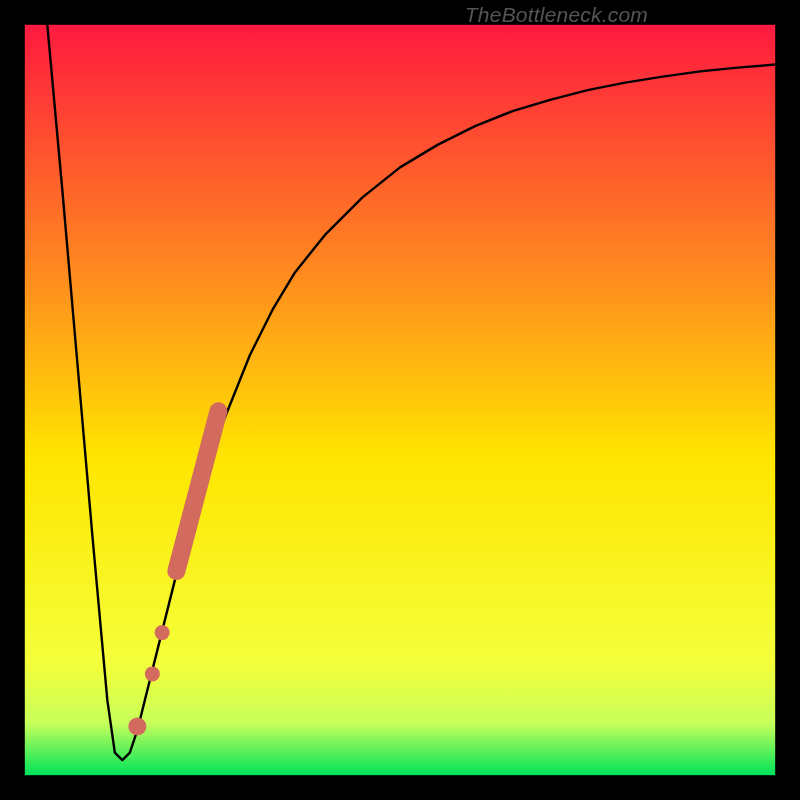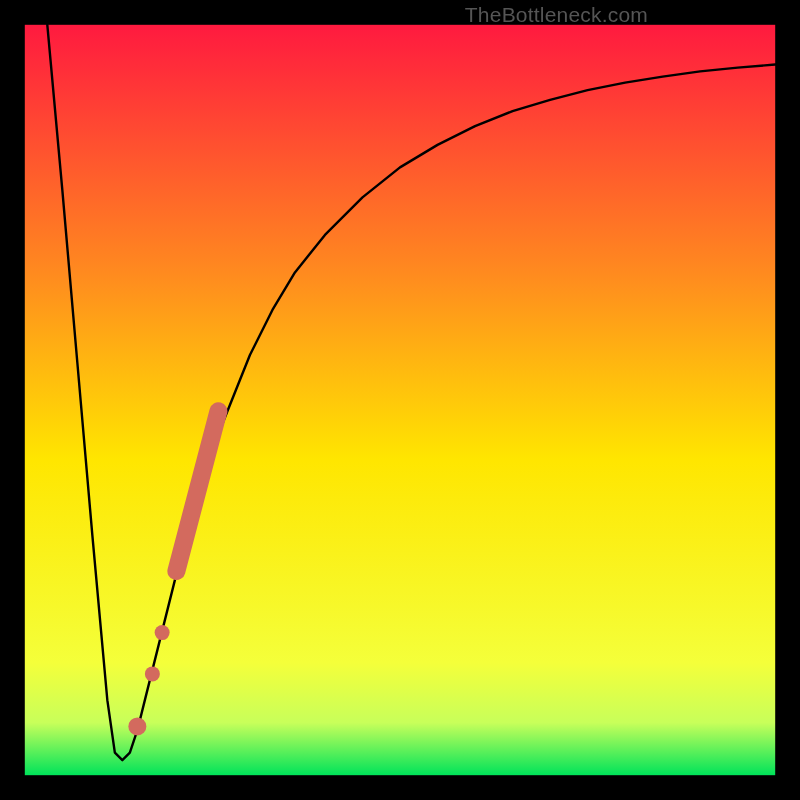--- a/index.html
+++ b/index.html
@@ -8,20 +8,21 @@
     background: #fff;
     width: 800px;
     height: 800px;
     overflow: hidden;
     font-family: Arial, Helvetica, sans-serif;
   }
   .frame {
     position: relative;
     width: 656px;
     height: 800px;
+    font-style: italic;
   }
   .watermark {
     position: absolute;
     top: 3px;
     right: 8px;
     font-size: 21px;
     color: #555;
     z-index: 20;
     font-weight: 400;
     letter-spacing: 0.2px;

